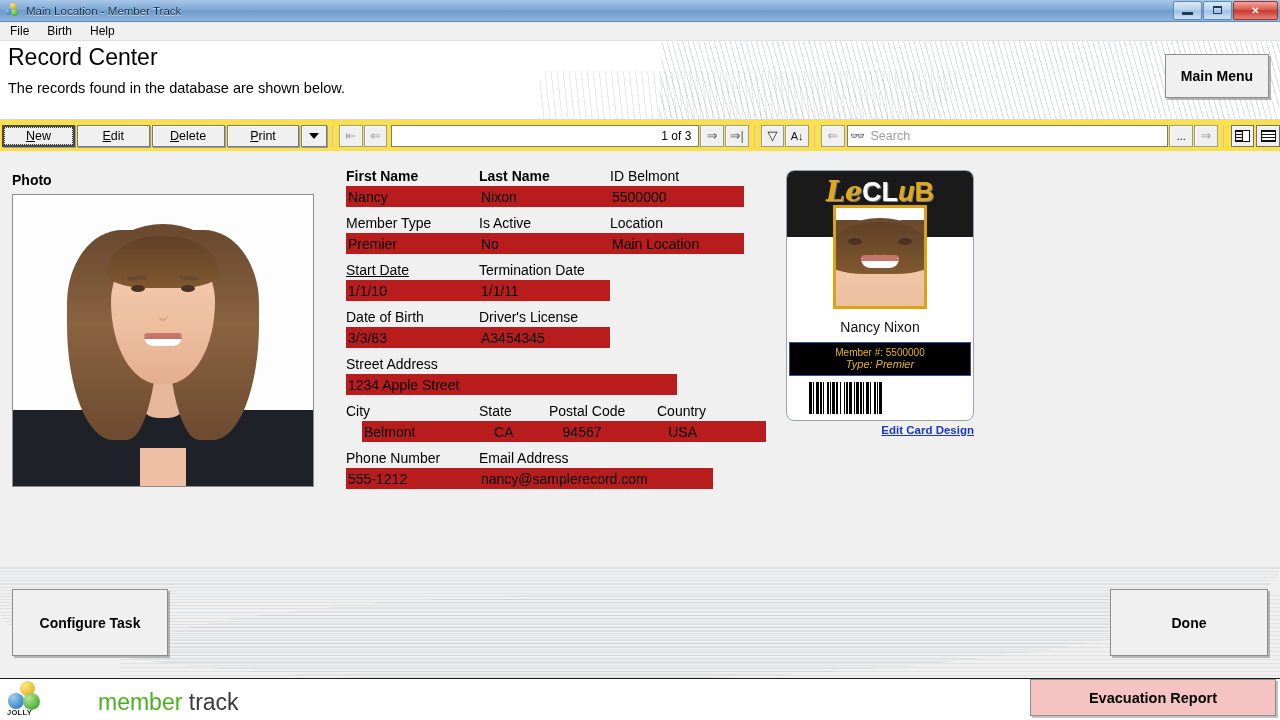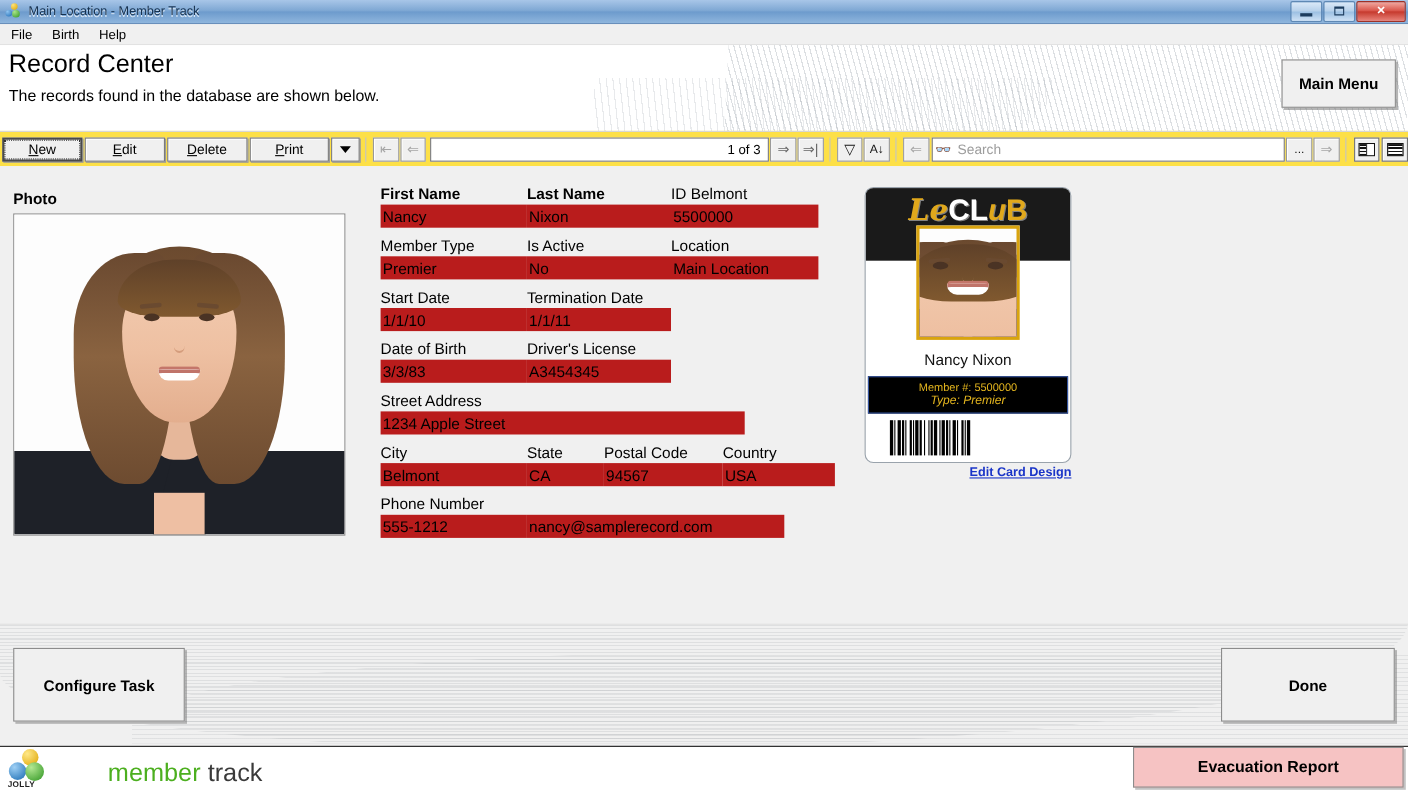--- a/index.html
+++ b/index.html
@@ -428,21 +428,21 @@
         <div class="flabel" style="width: 134px;">Location</div>
       </div>
       <div class="fvalues">
         <div class="fvalue" style="width: 133px;">Premier</div>
         <div class="fvalue" style="width: 131px;">No</div>
         <div class="fvalue" style="width: 134px;">Main Location</div>
       </div>
     </div>
     <div class="frow">
       <div class="flabels">
-        <div class="flabel" style="width: 133px;">Start Date</div>
+        <div class="flabel" style="width: 133px; text-decoration: underline;">Start Date</div>
         <div class="flabel" style="width: 131px;">Termination Date</div>
       </div>
       <div class="fvalues">
         <div class="fvalue" style="width: 133px;">1/1/10</div>
         <div class="fvalue" style="width: 131px;">1/1/11</div>
       </div>
     </div>
     <div class="frow">
       <div class="flabels">
         <div class="flabel" style="width: 133px;">Date of Birth</div>
@@ -462,29 +462,30 @@
       </div>
     </div>
     <div class="frow">
       <div class="flabels">
         <div class="flabel" style="width: 133px;">City</div>
         <div class="flabel" style="width: 70px;">State</div>
         <div class="flabel" style="width: 108px;">Postal Code</div>
         <div class="flabel" style="width: 102px;">Country</div>
       </div>
       <div class="fvalues">
-        <div class="fvalue" style="width: 133px;">Belmont</div>
+        <div class="fvalue" style="width: 133px; margin-left: 16px;">Belmont</div>
         <div class="fvalue" style="width: 70px;">CA</div>
         <div class="fvalue" style="width: 108px;">94567</div>
         <div class="fvalue" style="width: 102px; text-align: right;">USA</div>
       </div>
     </div>
     <div class="frow">
       <div class="flabels">
         <div class="flabel" style="width: 133px;">Phone Number</div>
+        <div class="flabel" style="width: 234px;">Email Address</div>
       </div>
       <div class="fvalues">
         <div class="fvalue" style="width: 133px;">555-1212</div>
         <div class="fvalue" style="width: 234px;">nancy@samplerecord.com</div>
       </div>
     </div>
   </div>
 
 <div class="card-wrap">
   <div class="card">

